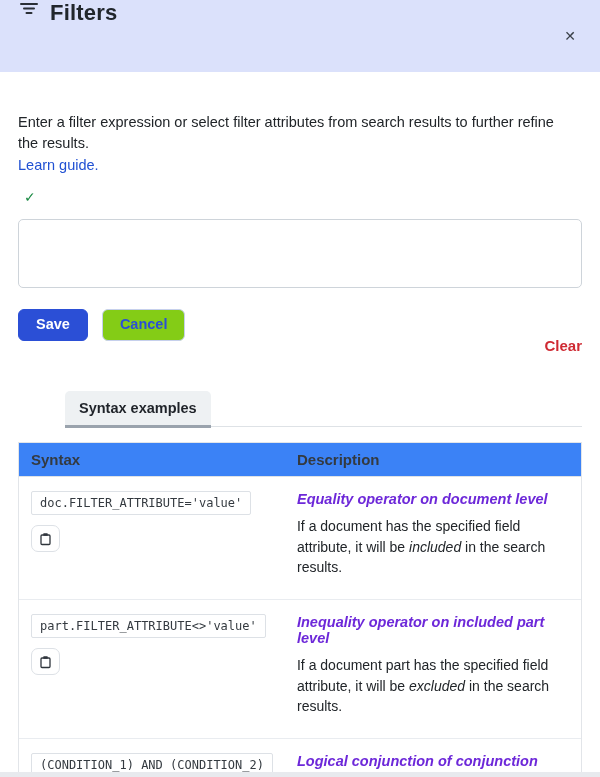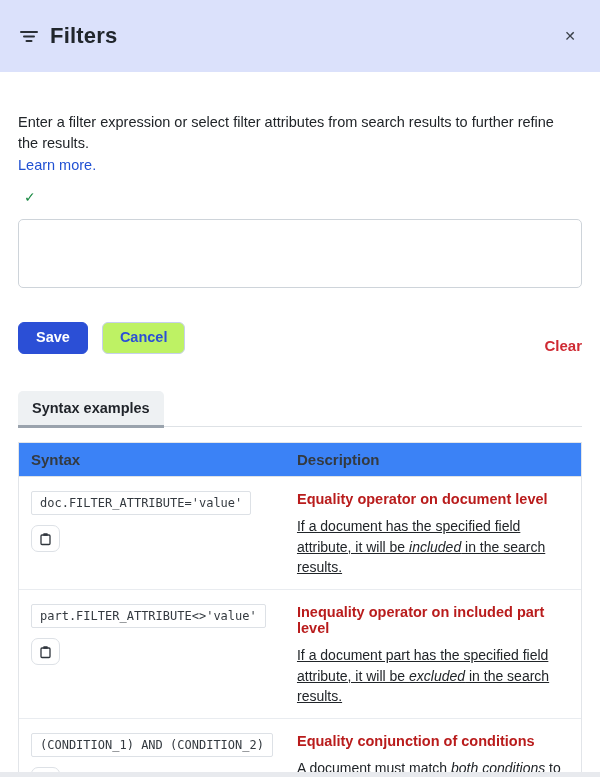--- a/index.html
+++ b/index.html
@@ -8,21 +8,20 @@
     font-family: "Liberation Sans", sans-serif;
     background: #ffffff;
     color: #212529;
     position: relative;
   }
   
   .panel-header {
     height: 72px;
     background: #dbe1fb;
     display: flex;
-    align-items: center;
     padding: 0 20px;
   }
   .filter-icon { display: inline-flex; margin-right: 12px; }
   .panel-title { font-size: 22px; font-weight: 700; color: #21262c; letter-spacing: .2px; }
   .close-btn {
     margin-left: auto;
     background: none; border: none; cursor: pointer;
     font-size: 14px; color: #3a4048; line-height: 1;
     padding: 4px;
   }
@@ -38,35 +37,35 @@
   .check-icon { margin: 0 12px 0 6px; font-size: 14px; }
   .expr-input {
     margin-top: 14px;
     width: 564px; height: 69px;
     border: 1px solid #ced4da; border-radius: 5px;
     resize: none; outline: none;
     font-family: "Liberation Sans", sans-serif;
     font-size: 14px; padding: 8px;
     display: block;
   }
-  .actions { margin-top: 21px; display: flex; align-items: flex-end; }
+  .actions { margin-top: 21px; display: flex; align-items: flex-start; }
   .btn {
     font-family: "Liberation Sans", sans-serif;
     font-size: 14.5px; font-weight: 700;
     border-radius: 6px; cursor: pointer;
     padding: 7px 17px; line-height: 1.1;
   }
   .btn-primary { background: #2b4fd6; color: #ffffff; border: 1px solid #2b4fd6; }
-  .btn-secondary { background: #bef264; color: #2b4fd6; border: 1px solid #c6d0ec; margin-left: 14px; }
+  .btn-secondary { background: #84cc16; color: #2b4fd6; border: 1px solid #c6d0ec; margin-left: 14px; }
   .btn-clear {
     margin-left: auto; background: none; border: none;
     color: #cf2a33; font-weight: 700; font-size: 15px; cursor: pointer; margin-top: 28px;
   }
   
-  .tabs { margin-top: 37px; display: flex; border-bottom: 1px solid #dee2e6; }
+  .tabs { margin-top: 37px; display: flex; border-bottom: 1px solid #dee2e6; margin-left: 47px; }
   .tab {
     font-size: 14.5px; padding: 9px 14px; cursor: pointer;
     color: #6b7280; background: none; border: none;
     font-family: "Liberation Sans", sans-serif;
   }
   .tab.active {
     background: #eef1f3; color: #1f2329; font-weight: 600;
     border-radius: 5px 5px 0 0;
     border-bottom: 3px solid #9aa3ad;
     margin-bottom: -2px;
@@ -81,21 +80,21 @@
   thead th {
     background: #3b82f6;
     text-align: left;
     font-size: 15px; font-weight: 700; color: #343a40;
     padding: 8px 12px;
     border-bottom: 1px solid #dee2e6;
   }
   th.col-syntax { width: 228px; }
   tbody td {
     vertical-align: top;
-    padding: 14px 12px 12px 12px;
+    padding: 14px 12px 22px 12px;
     border-bottom: 1px solid #e9ecf0;
   }
   tbody tr:last-child td { border-bottom: none; }
   .code-box {
     display: inline-block;
     border: 1px solid #dde1e6;
     background: #ffffff;
     font-family: "DejaVu Sans Mono", monospace;
     font-size: 12px; color: #343a40;
     padding: 4px 8px;
@@ -104,22 +103,22 @@
   }
   .copy-btn {
     display: flex; align-items: center; justify-content: center;
     margin-top: 10px;
     width: 29px; height: 27px;
     background: #ffffff;
     border: 1px solid #dde1e6;
     border-radius: 7px;
     cursor: pointer;
   }
-  .desc-title { font-size: 14.5px; font-weight: 700; color: #b91c1c; margin-bottom: 9px; }
-  .desc-body { font-size: 14px; line-height: 1.45; color: #212529; max-width: 330px; text-decoration: underline; }
+  .desc-title { font-size: 14.5px; font-weight: 700; color: #6d28d9; margin-bottom: 9px; font-style: italic; }
+  .desc-body { font-size: 14px; line-height: 1.45; color: #212529; max-width: 330px; }
   .desc-body em { font-style: italic; }
   .bottom-strip {
     position: absolute; left: 0; bottom: 0;
     width: 600px; height: 5px; background: #e8eaee;
   }
 </style>
 </head>
 <body>
 
 <header class="panel-header">
@@ -131,21 +130,21 @@
     </svg>
   </span>
   <h1 class="panel-title">Filters</h1>
   <button class="close-btn">✕</button>
 </header>
 
 <main class="panel-body">
   <p class="intro">
     <span>Enter a filter expression or select filter attributes from search results to further refine the results.</span>
     <br>
-    <a class="link">Learn more.</a>
+    <a class="link">Learn guide.</a>
   </p>
 
   <div class="status-row">
     <span class="check-icon">✓</span>
   </div>
 
   <textarea class="expr-input" placeholder="" style=""></textarea>
 
   <div class="actions">
     <button class="btn btn-primary">Save</button>
@@ -200,21 +199,21 @@
   </tr>
 
   <tr>
     <td>
       <span class="code-box">(CONDITION_1) AND (CONDITION_2)</span>
       <button class="copy-btn" title="">
         
       </button>
     </td>
     <td>
-      <div class="desc-title">Equality conjunction of conditions</div>
+      <div class="desc-title">Logical conjunction of conjunction</div>
       <div class="desc-body">A document must match <em>both conditions</em> to be included in the search results.</div>
     </td>
   </tr>
 
 </tbody>
     </table>
   </div>
 </main>
 
 <div class="bottom-strip"></div>

